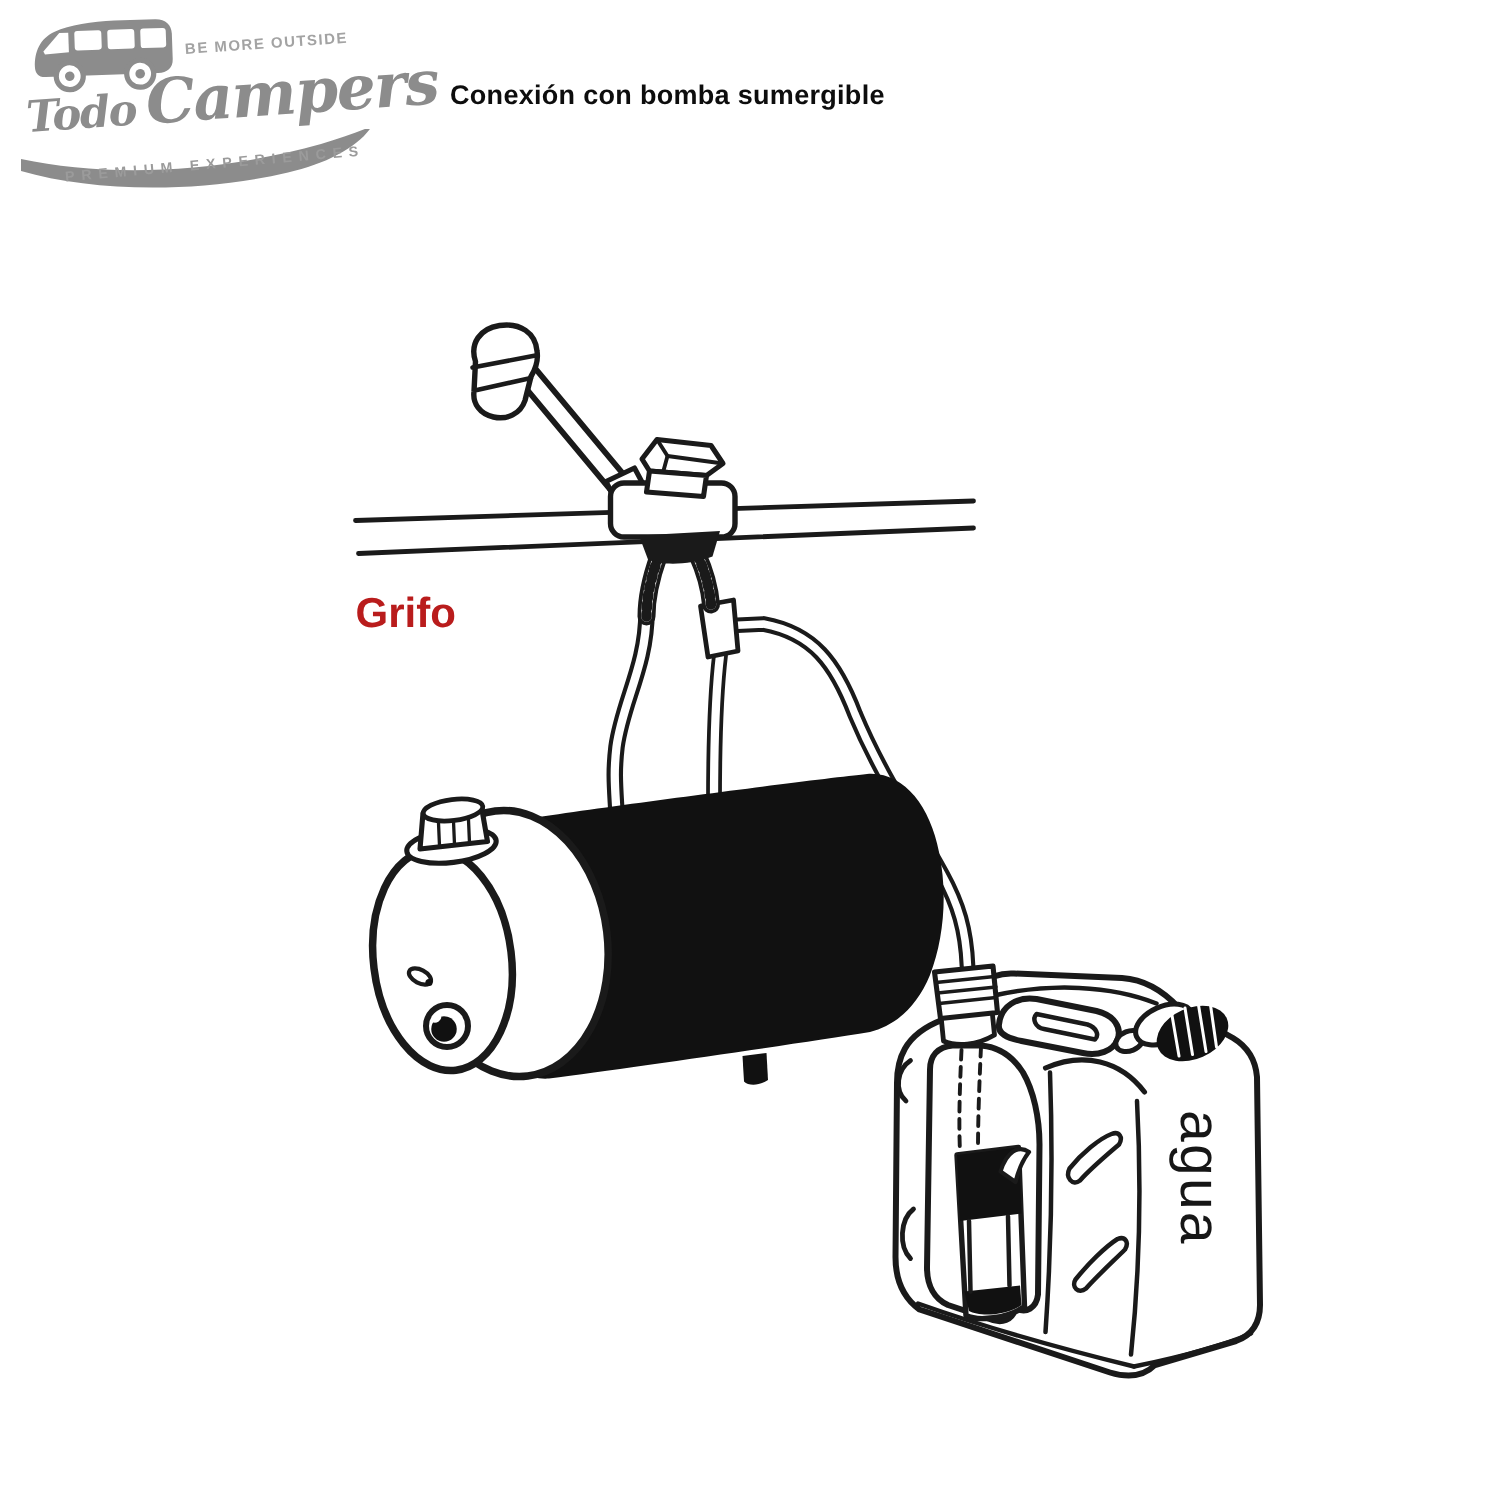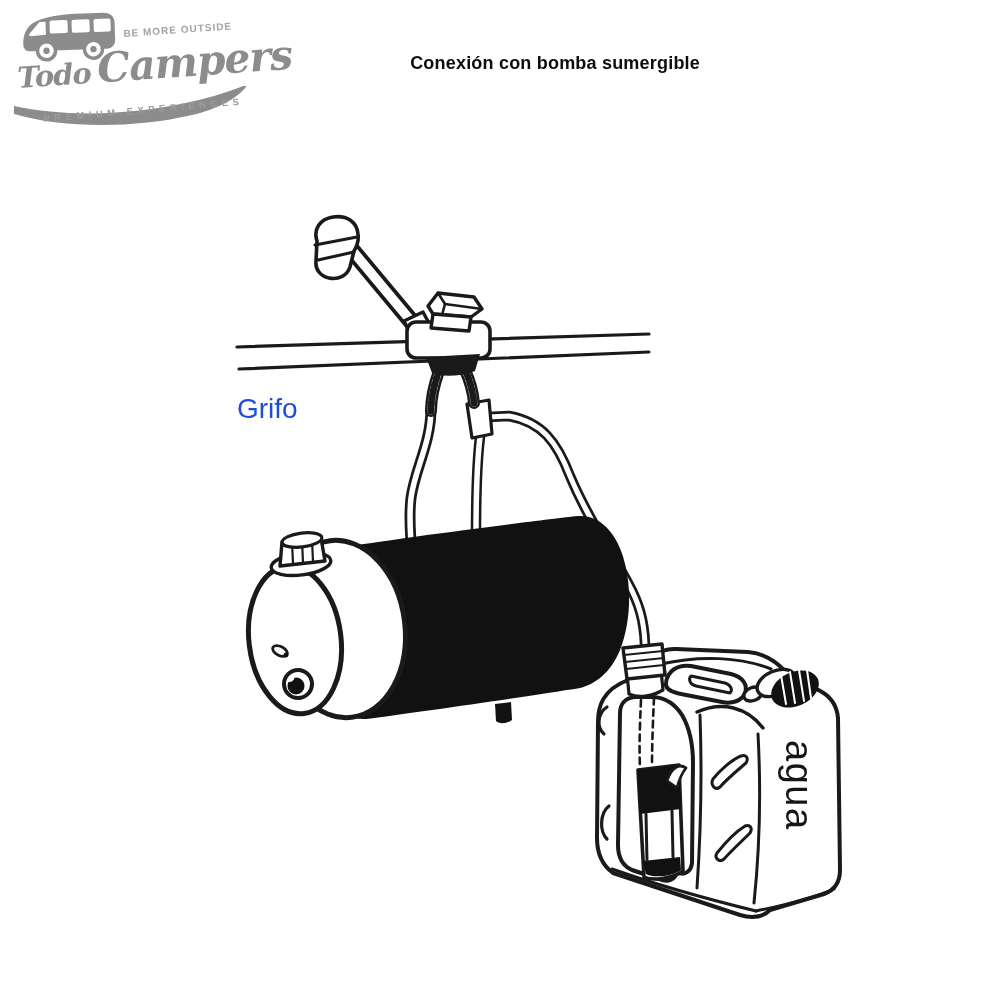--- a/index.html
+++ b/index.html
@@ -11,24 +11,24 @@
   .tagline-top{left:117px;top:26px;font-size:10px;font-weight:700;letter-spacing:1px;
                color:#a3a3a3;transform:rotate(-4deg);transform-origin:left top;white-space:nowrap;}
   .brand-name{left:13px;top:48px;transform:rotate(-4deg);transform-origin:left bottom;
               color:#8c8c8c;font-family:"DejaVu Serif",serif;font-style:italic;font-weight:bold;
               white-space:nowrap;}
   .brand-first{font-size:29px;letter-spacing:-1px;}
   .brand-second{font-size:41px;letter-spacing:-1px;margin-left:7px;}
   .tagline-bottom{left:37px;top:111px;font-size:9.5px;font-weight:600;letter-spacing:4.5px;
                   color:#9b9b9b;transform:rotate(-5deg);transform-origin:left top;white-space:nowrap;}
   
-  .title{left:300px;top:53px;width:400px;text-align:right;font-size:18px;font-weight:bold;
+  .title{left:300px;top:53px;width:400px;text-align:left;font-size:18px;font-weight:bold;
          color:#0d0d0d;letter-spacing:0.2px;}
   
-  .tap-label{left:237px;top:392px;font-size:28px;font-weight:normal;color:#1d4ed8;line-height:34px;}
+  .tap-label{left:237px;top:392px;font-size:28px;font-weight:bold;color:#b91c1c;line-height:34px;}
   .agua-label{left:820px;top:740px;width:106px;height:40px;font-size:38px;letter-spacing:1.5px;
               color:#161616;transform:rotate(90deg);transform-origin:top left;}
   svg{display:block;}
   .diagram-svg{position:absolute;left:0;top:0;}
 </style>
 </head>
 <body>
 
 <div class="canvas">
 

